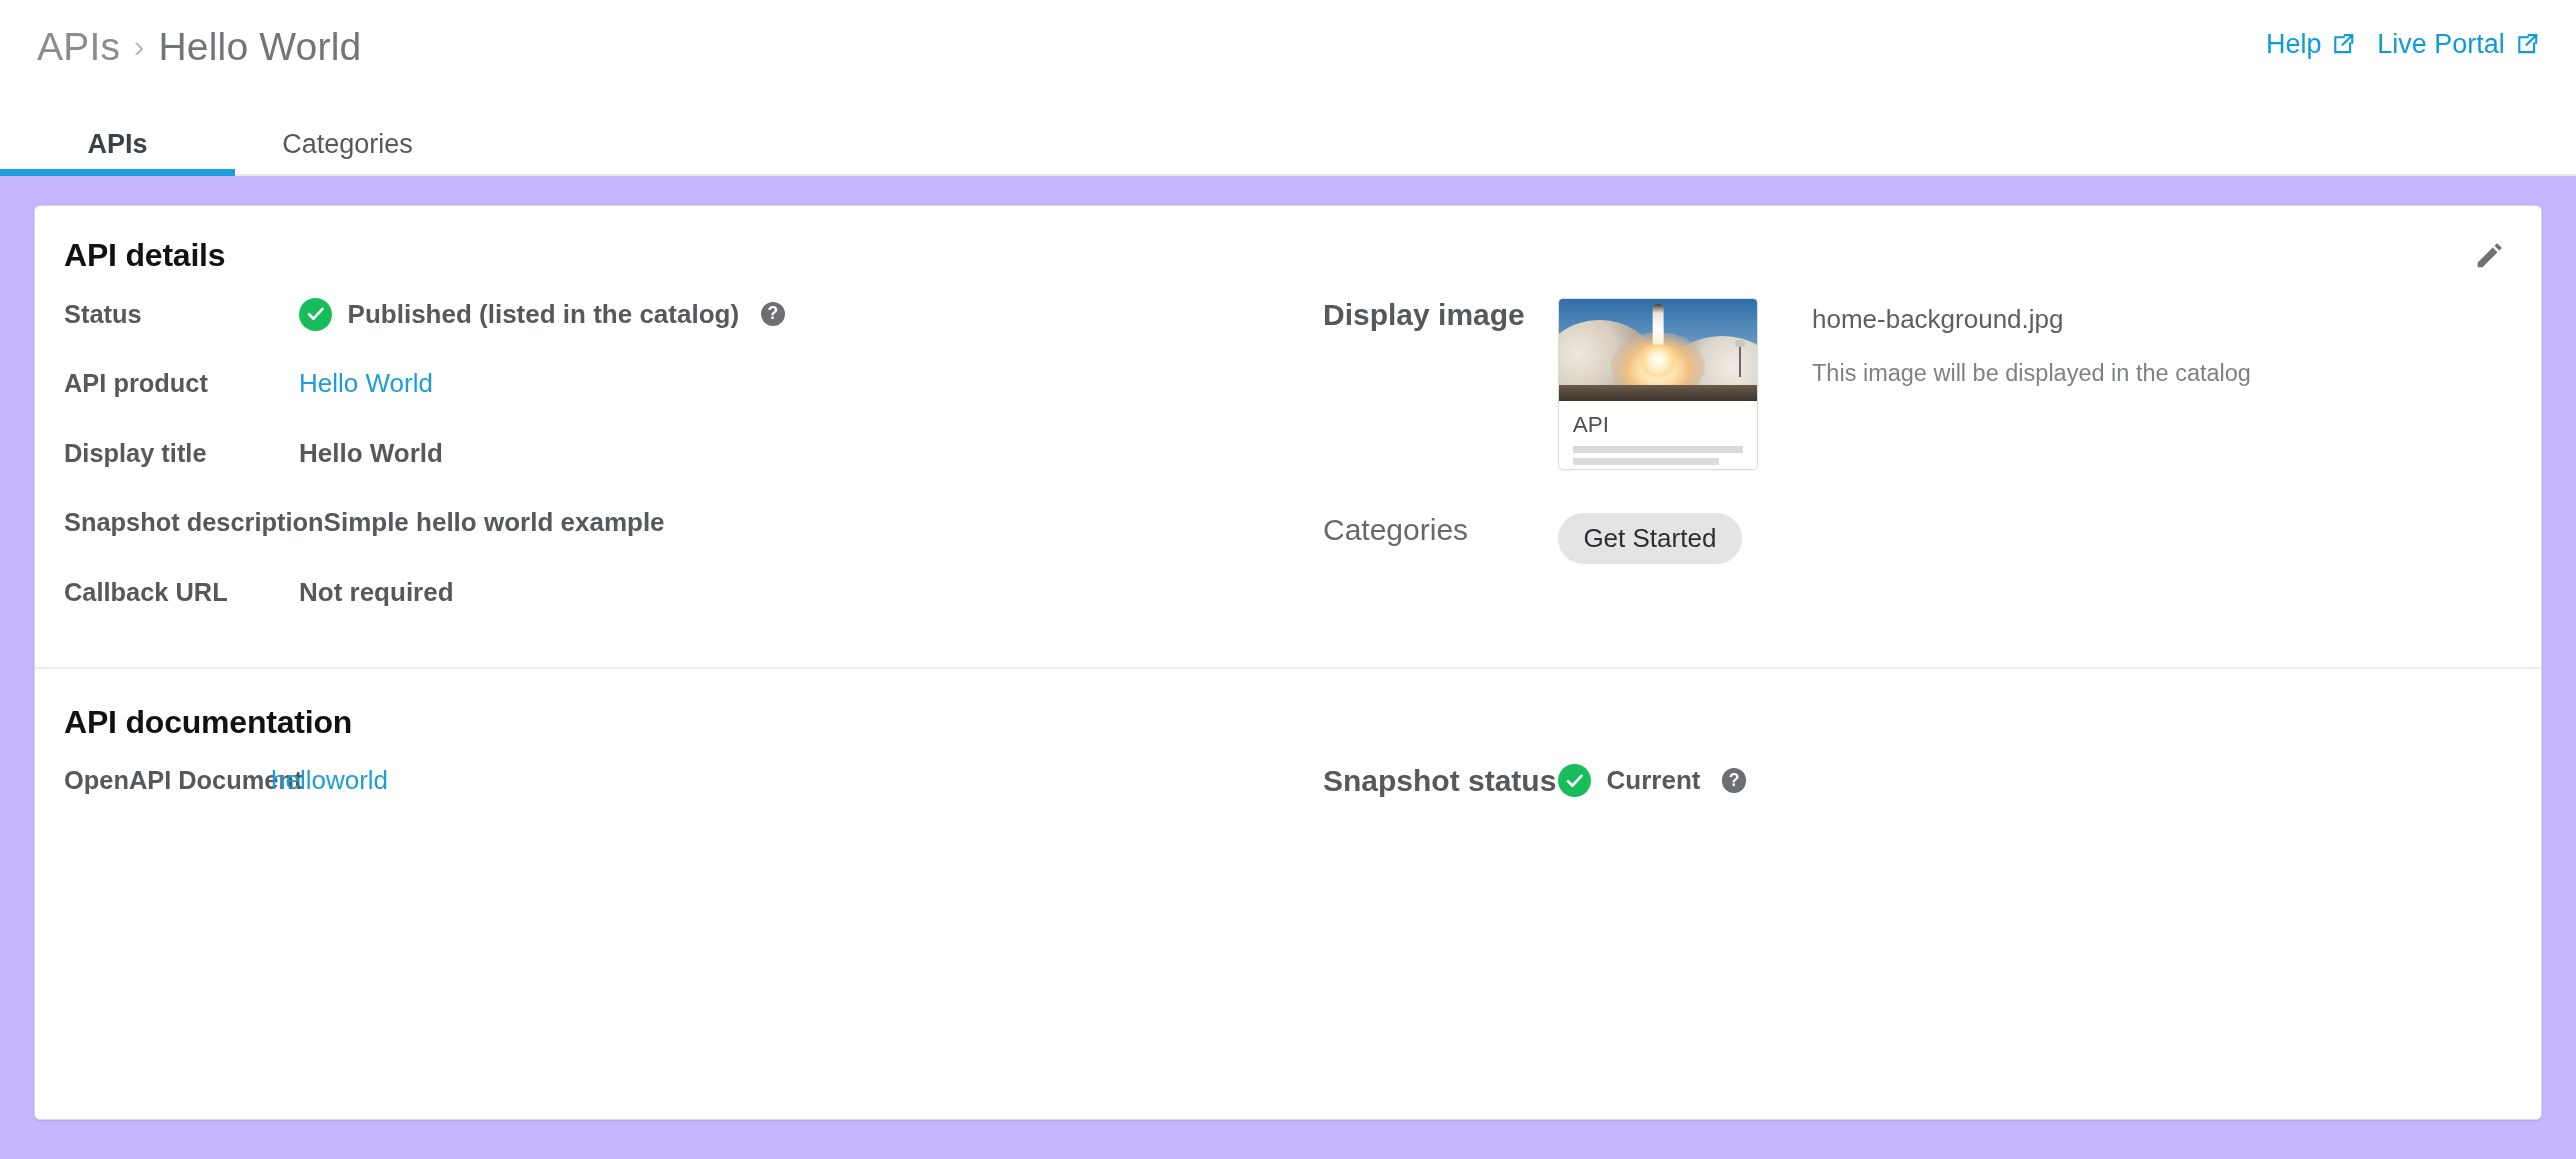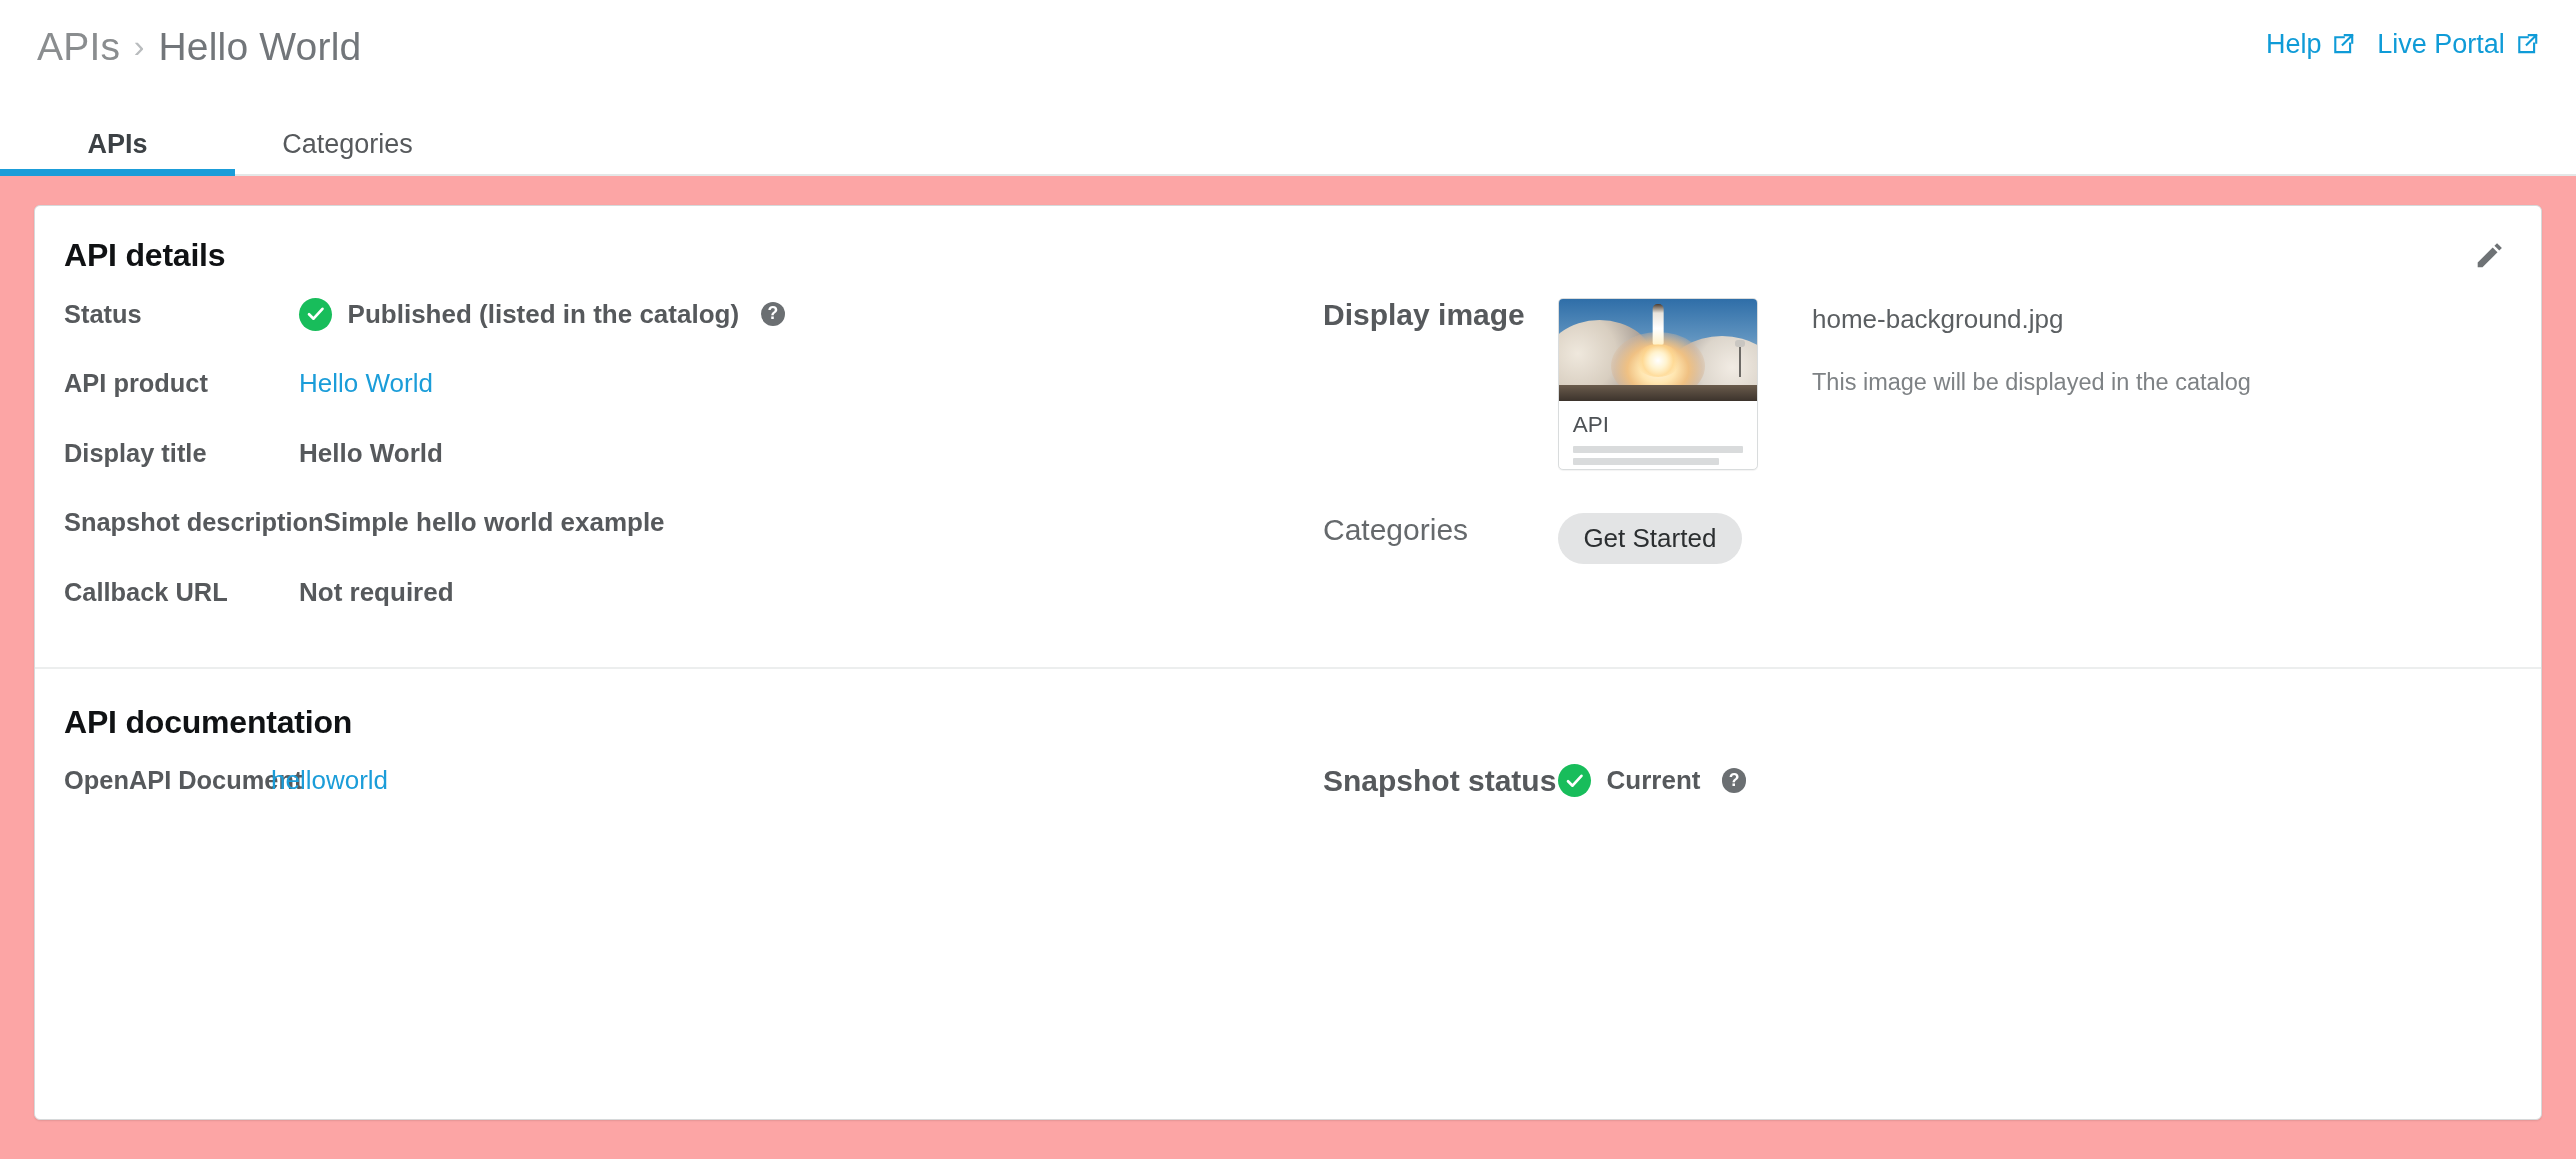--- a/index.html
+++ b/index.html
@@ -85,21 +85,21 @@
   .tab.active::after {
     content: "";
     position: absolute;
     left: 0; right: 0; bottom: -2px;
     height: 6.8px;
     background: #1b9dd9;
   }
 
   
   .page {
-    background: #fca5a5;
+    background: #c4b5fd;
     padding: 29px 34px 27px 34px;
     min-height: 983px;
   }
 
   .card {
     background: #ffffff;
     border: 1px solid #d6d9da;
     border-radius: 5.9px;
     box-shadow: 0 1px 2px rgba(0,0,0,0.10);
     position: relative;
@@ -287,21 +287,21 @@
     margin-bottom: 4.9px;
   }
   .thumb-body .bar.b1 { width: 100%; }
   .thumb-body .bar.b2 { width: 86%; }
 
   .thumb-meta { padding-top: 5.9px; }
   .thumb-meta .fname {
     font-size: 26px;
     color: #5b5f62;
     line-height: 33px;
-    margin-bottom: 32px;
+    margin-bottom: 23px;
   }
   .thumb-meta .fhint {
     font-size: 23.5px;
     color: #7e8285;
     line-height: 29px;
   }
 
   .chip {
     display: inline-flex;
     align-items: center;

